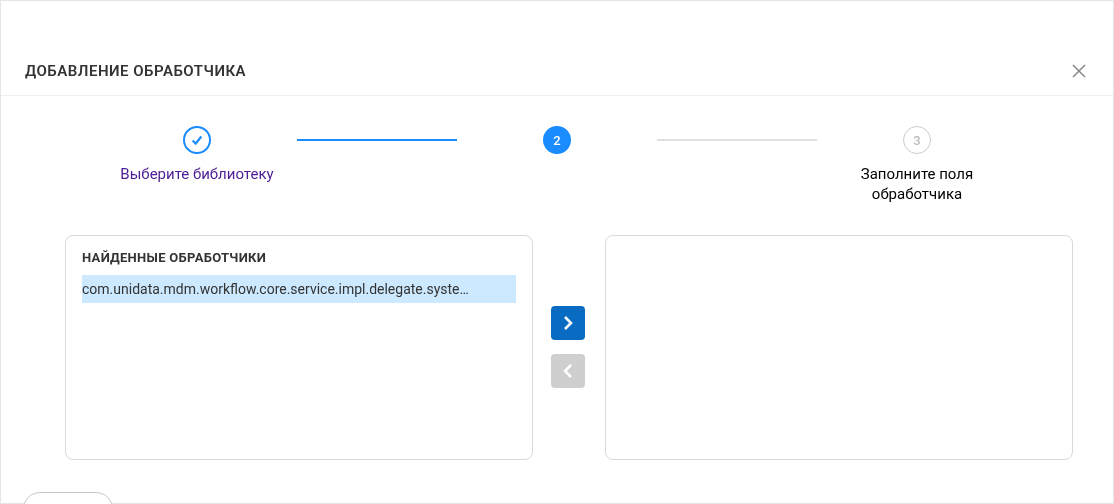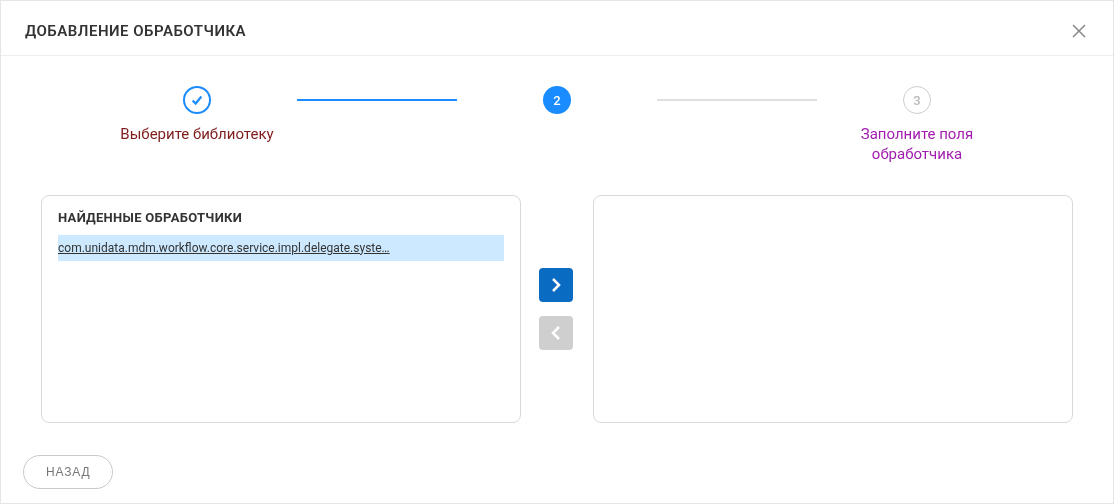--- a/index.html
+++ b/index.html
@@ -16,20 +16,21 @@
       height: 100%;
       display: flex;
       flex-direction: column;
       border: 1px solid #e5e5e5;
     }
     .dialog-header {
       display: flex;
       align-items: center;
       justify-content: space-between;
       padding: 20px 24px 14px 24px;
+      margin-top: 40px;
     }
     .dialog-title {
       font-size: 15px;
       font-weight: 600;
       letter-spacing: 0.5px;
       color: #333;
     }
     .close-btn {
       width: 20px; height: 20px;
       cursor: pointer;
@@ -84,39 +85,40 @@
       border: 2px solid #1a8cff;
     }
     .step-circle.inactive {
       border: 1px solid #ccc;
       color: #bbb;
     }
     .step-label {
       margin-top: 10px;
       text-align: center;
       font-size: 15px;
-      color: #7f1d1d;
+      color: #4c1d95;
       line-height: 1.35;
     }
-    .step-label.inactive { color: #a21caf; }
+    .step-label.inactive { color: #000000; }
     .step-line {
       flex: 0 0 auto;
       width: 160px;
       height: 2px;
       margin-top: 13px;
     }
     .step-line.done { background: #1a8cff; }
     .step-line.pending { background: #e0e0e0; }
 
     .panels {
       display: flex;
       gap: 18px;
       flex: 1;
       align-items: stretch;
       justify-content: center;
+      margin-left: 24px;
     }
     .panel {
       flex: 1;
       border: 1px solid #d9d9d9;
       border-radius: 8px;
       padding: 14px 16px 10px 16px;
       min-height: 225px;
       display: flex;
       flex-direction: column;
     }
@@ -125,31 +127,30 @@
       font-weight: 700;
       letter-spacing: 0.3px;
       color: #333;
       margin-bottom: 10px;
     }
     .panel-list {
       flex: 1;
       overflow: hidden;
     }
     .list-item {
-      font-size: 12px;
+      font-size: 14px;
       color: #333;
       padding: 6px 8px;
       border-radius: 2px;
       white-space: nowrap;
       overflow: hidden;
       text-overflow: ellipsis;
       cursor: pointer;
       margin-left: -8px;
       margin-right: -8px;
-      text-decoration: underline;
     }
     .list-item.selected {
       background: #cce9ff;
     }
     .transfer-buttons {
       display: flex;
       flex-direction: column;
       justify-content: center;
       gap: 14px;
       width: 36px;

